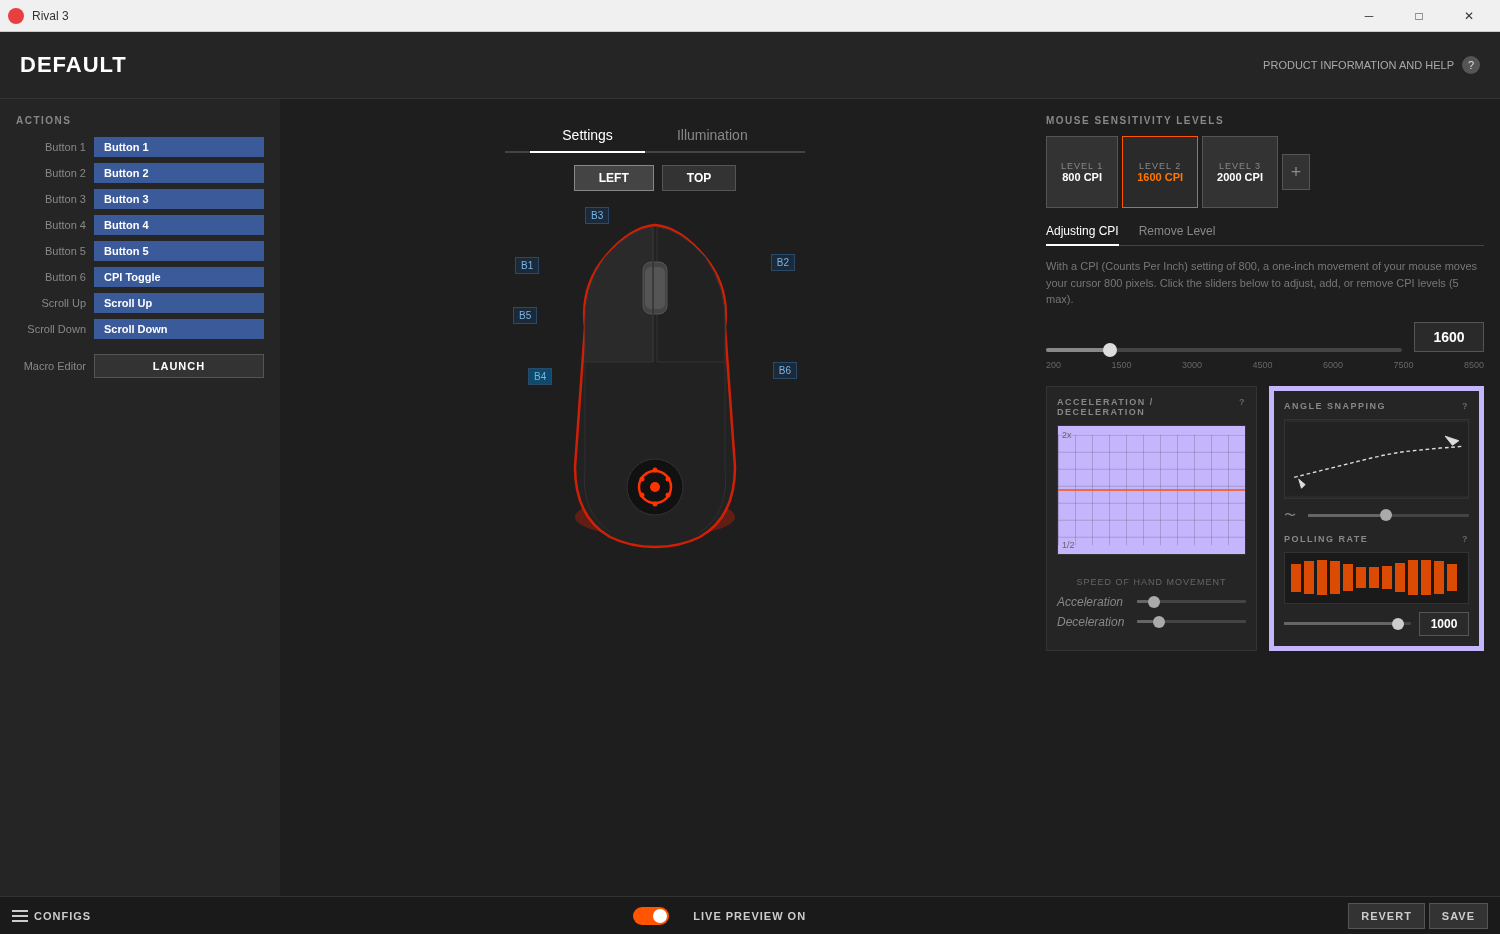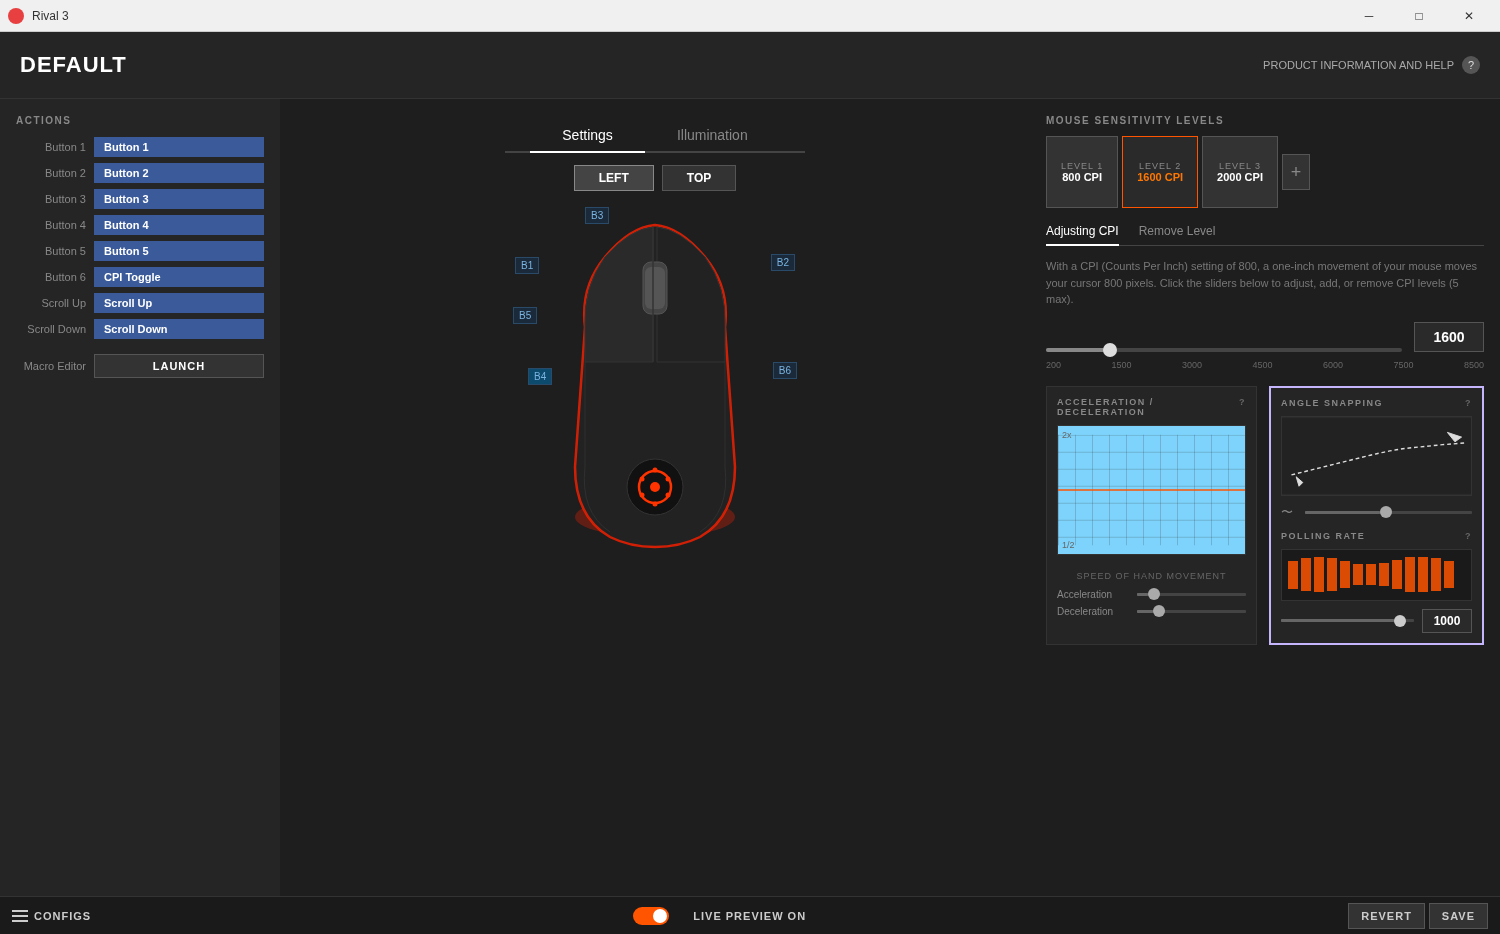--- a/index.html
+++ b/index.html
@@ -365,25 +365,25 @@
       font-size: 9px;
       color: #888;
       letter-spacing: 1.5px;
       font-weight: 600;
       margin-bottom: 8px;
       display: flex;
       justify-content: space-between;
     }
 
     .accel-graph {
-      background: #7dd3fc;
+      background: #c4b5fd;
       border: 1px solid #333;
       height: 130px;
       position: relative;
-      margin-bottom: 16px;
+      margin-bottom: 22px;
       overflow: hidden;
     }
 
     .graph-label-2x {
       position: absolute;
       left: 4px;
       top: 4px;
       font-size: 9px;
       color: #666;
     }
@@ -403,23 +403,24 @@
       letter-spacing: 1px;
     }
 
     .mini-slider-row {
       display: flex;
       align-items: center;
       gap: 8px;
       margin-bottom: 6px;
     }
     .mini-slider-label {
-      font-size: 10px;
+      font-size: 12px;
       color: #888;
       width: 72px;
+      font-style: italic;
     }
     .mini-slider-track {
       flex: 1;
       height: 3px;
       background: #444;
       position: relative;
       border-radius: 1px;
     }
     .mini-slider-fill {
       height: 100%;
@@ -433,21 +434,21 @@
       border-radius: 50%;
       position: absolute;
       top: -4.5px;
       cursor: pointer;
     }
 
     .angle-panel {
       width: 215px;
       background: #252525;
       padding: 10px;
-      border: 2px solid #c4b5fd;
+      border: 5px solid #c4b5fd;
     }
     .angle-graph {
       background: #2a2a2a;
       border: 1px solid #333;
       height: 80px;
       margin-bottom: 8px;
       position: relative;
       overflow: hidden;
     }
 

